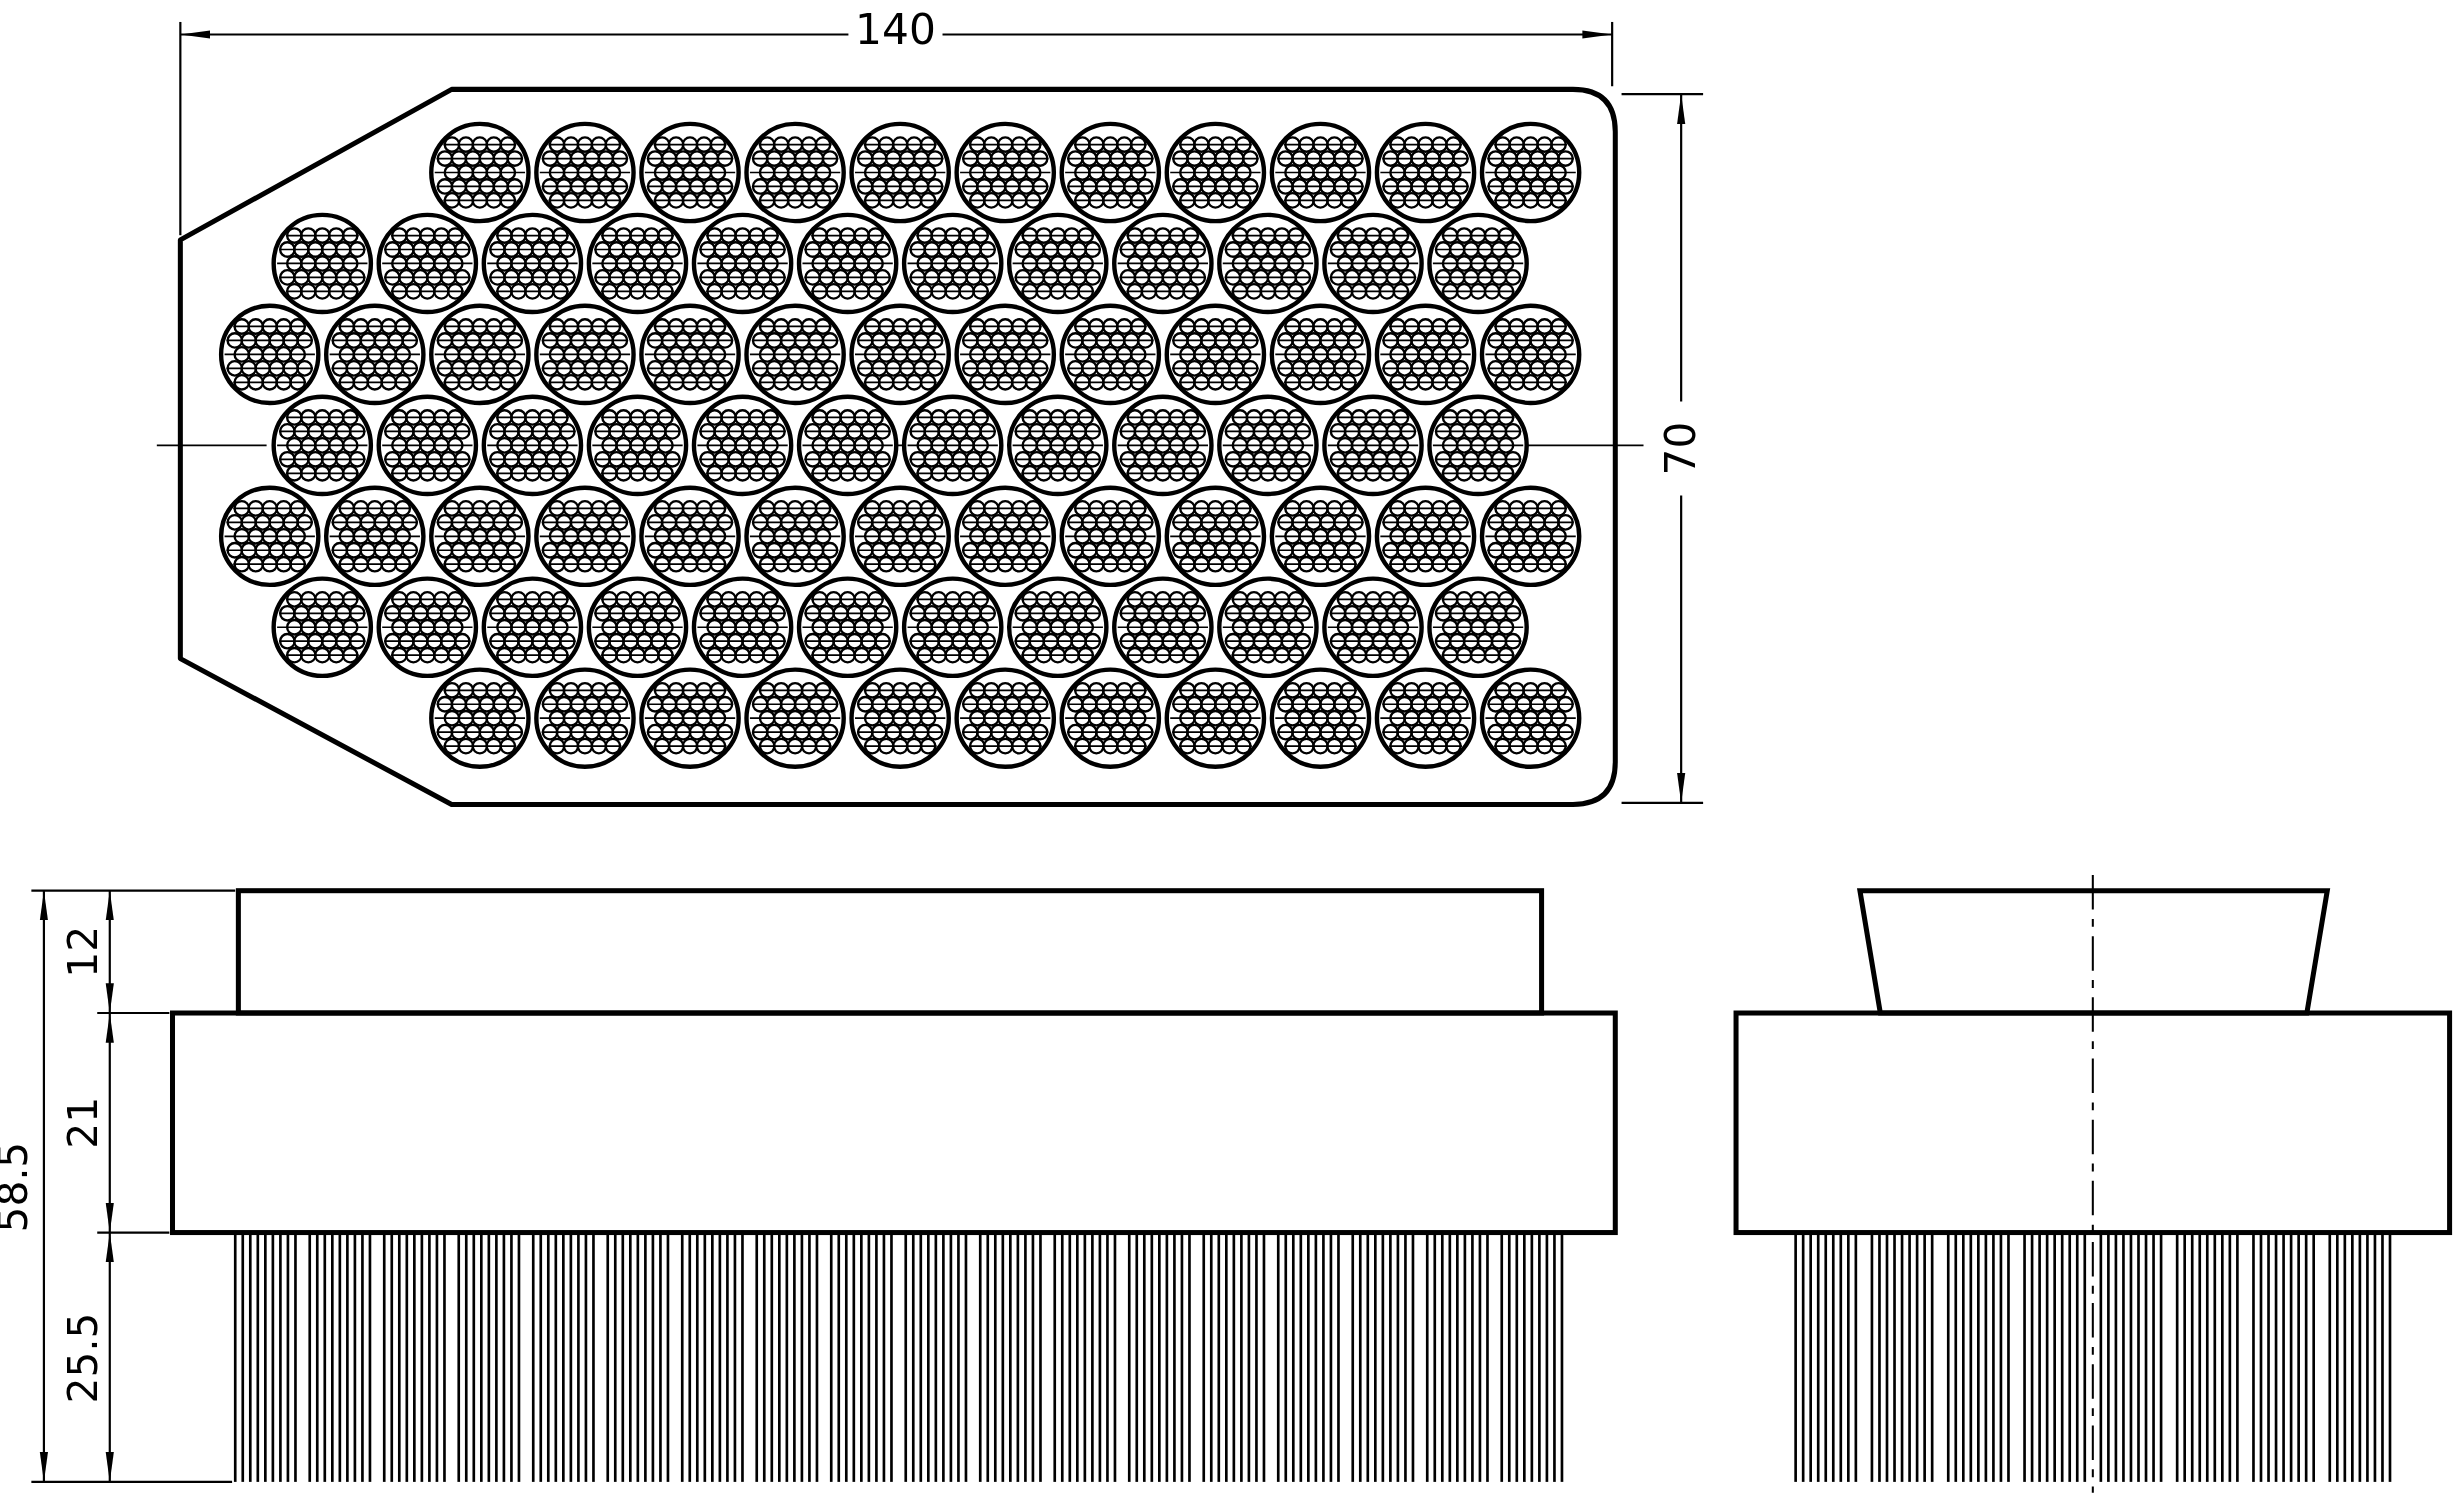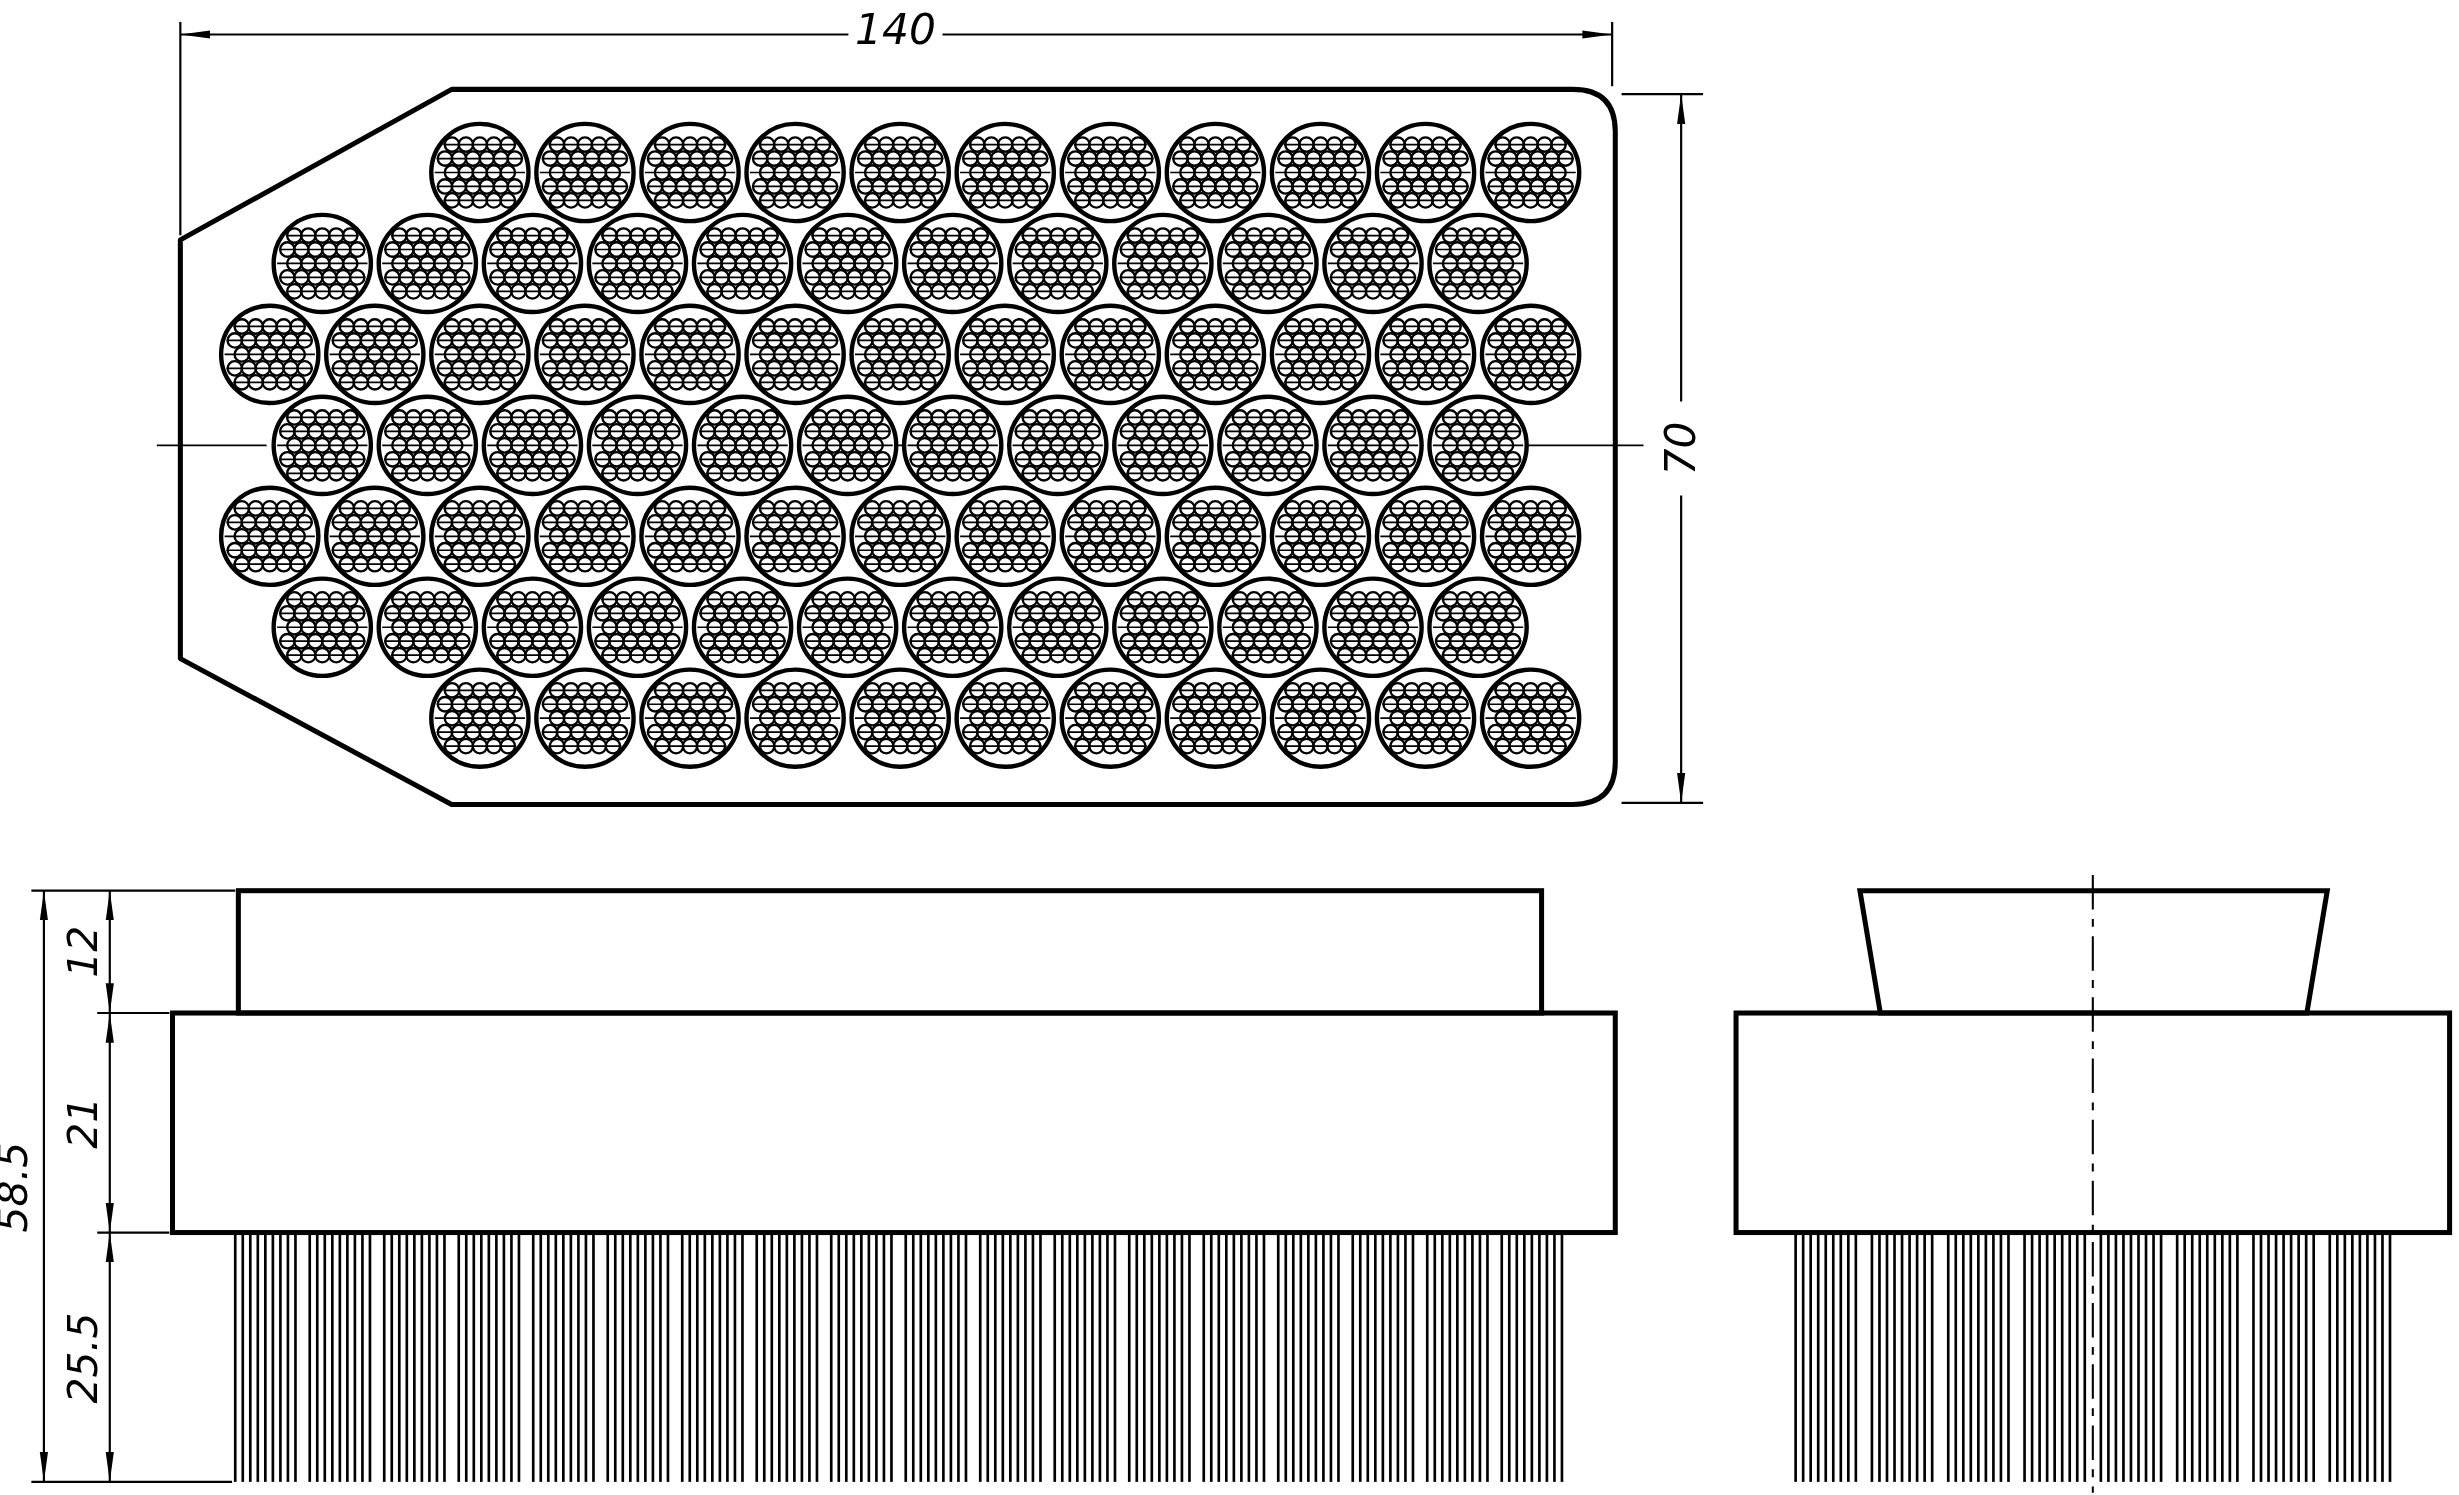--- a/index.html
+++ b/index.html
@@ -1,16 +1,16 @@
 <!DOCTYPE html>
 <html><head>
 <meta charset="utf-8">
 <style>
   html,body{margin:0;padding:0;background:#fff;}
-  .canvas{width:2459px;height:1496px;background:#fff;overflow:hidden;font-style:italic;}
+  .canvas{width:2459px;height:1496px;background:#fff;overflow:hidden;}
   svg{display:block;}
   text.dim{font-family:"DejaVu Sans", sans-serif;font-size:27px;fill:#000;}
   text.dim.s{font-size:26px;}
 </style>
 </head>
 <body>
 
 <div class="canvas">
   <svg id="cad" viewBox="0 0 1568 954" width="2459" height="1496" preserveAspectRatio="none" xmlns="http://www.w3.org/2000/svg" xmlns:xlink="http://www.w3.org/1999/xlink">
     <g id="gen">

